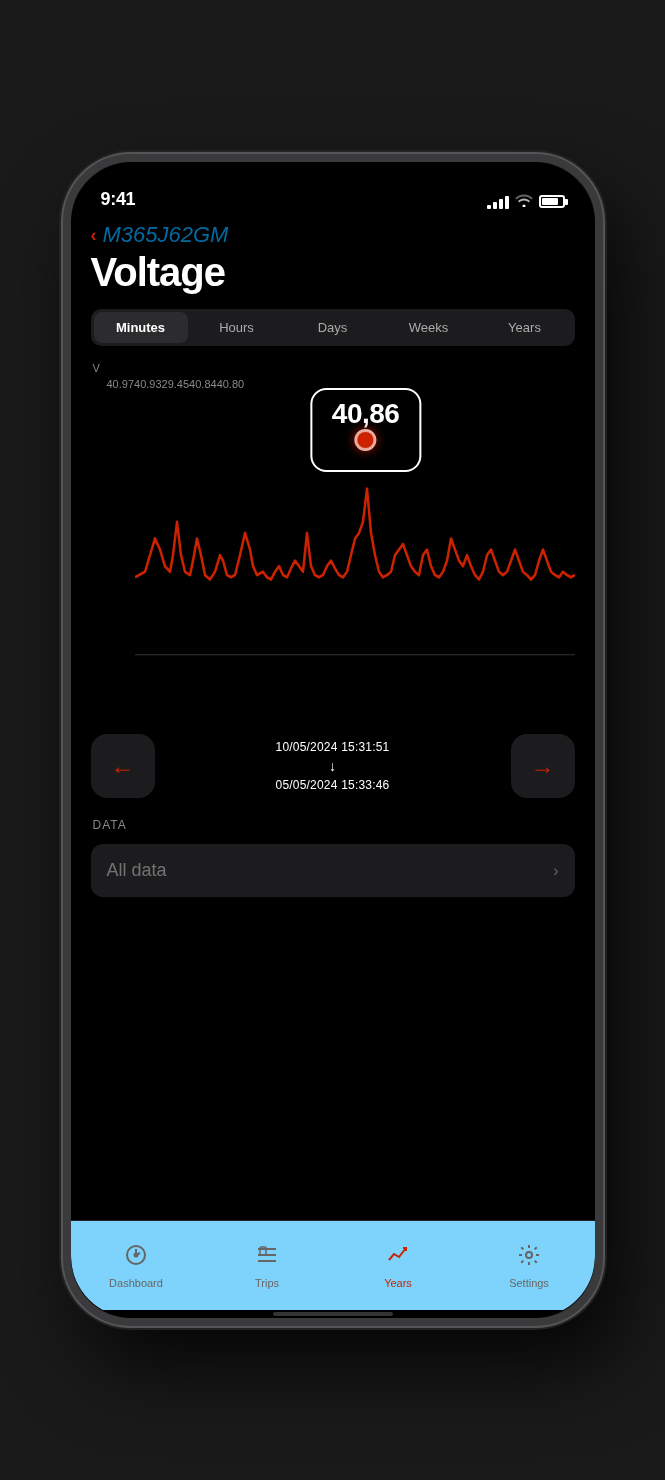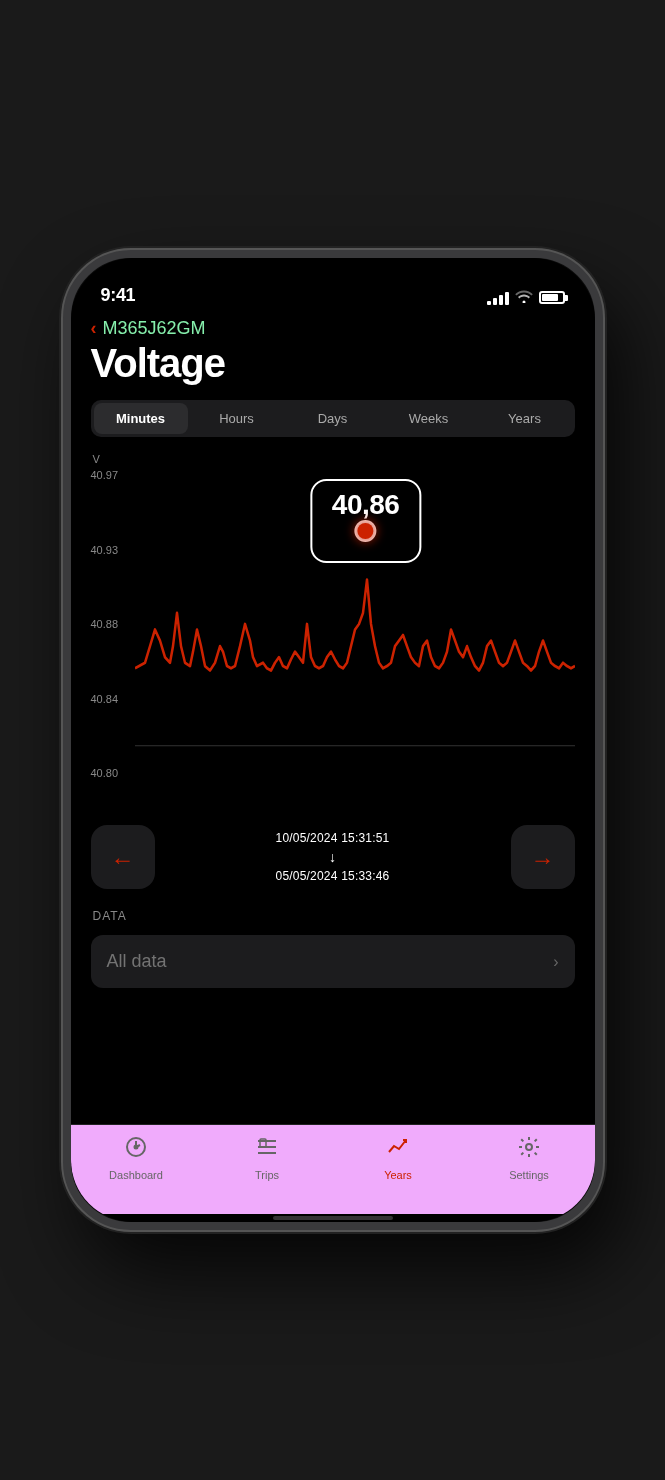--- a/index.html
+++ b/index.html
@@ -17,21 +17,21 @@
       width: 665px;
       height: 1480px;
       position: relative;
       display: flex;
       justify-content: center;
       align-items: center;
     }
 
     .phone-frame {
       width: 540px;
-      height: 980px;
+      height: 1172px;
       background: #111;
       border-radius: 68px;
       border: 8px solid #3a3a3c;
       position: relative;
       overflow: hidden;
       box-shadow:
         0 0 0 2px #555,
         0 0 0 4px #222,
         inset 0 0 20px rgba(0,0,0,0.5),
         20px 40px 80px rgba(0,0,0,0.8);
@@ -172,23 +172,24 @@
       padding: 6px 0 2px;
     }
 
     .back-chevron {
       color: #cc2200;
       font-size: 18px;
       font-weight: 600;
     }
 
     .back-label {
-      color: #86efac;
-      font-size: 18px;
+      color: #0369a1;
+      font-size: 22px;
       font-weight: 500;
+      font-style: italic;
     }
 
     .page-title {
       color: #fff;
       font-size: 40px;
       font-weight: 700;
       letter-spacing: -1px;
       margin-bottom: 14px;
     }
 
@@ -223,25 +224,25 @@
     .chart-container {
       flex: 1;
       position: relative;
       margin-bottom: 8px;
       min-height: 320px;
       max-height: 360px;
     }
 
     .chart-y-labels {
       position: absolute;
-      left: 0;
+      left: 16px;
       top: 20px;
       bottom: 30px;
       display: flex;
-      flex-direction: column;
+      flex-direction: row;
       justify-content: space-between;
       z-index: 2;
     }
 
     .chart-y-label {
       color: #888;
       font-size: 11px;
     }
 
     .chart-unit {
@@ -375,25 +376,25 @@
     }
 
     .data-row-chevron {
       color: #666;
       font-size: 16px;
     }
 
     
     .tab-bar {
       height: 90px;
-      background: #f0abfc;
+      background: #7dd3fc;
       border-top: 1px solid #222;
       display: flex;
       align-items: flex-start;
-      padding-top: 10px;
+      padding-top: 22px;
       flex-shrink: 0;
     }
 
     .tab-item {
       flex: 1;
       display: flex;
       flex-direction: column;
       align-items: center;
       gap: 4px;
       cursor: pointer;
@@ -478,21 +479,21 @@
           <div class="time-tab">Days</div>
           <div class="time-tab">Weeks</div>
           <div class="time-tab">Years</div>
         </div>
 
         <div class="chart-container">
           <span class="chart-unit">V</span>
           <div class="chart-y-labels">
             <span class="chart-y-label">40.97</span>
             <span class="chart-y-label">40.93</span>
-            <span class="chart-y-label">40.88</span>
+            <span class="chart-y-label">29.45</span>
             <span class="chart-y-label">40.84</span>
             <span class="chart-y-label">40.80</span>
           </div>
 
           <div class="chart-svg-area">
             <svg width="100%" height="100%" viewBox="0 0 440 280" preserveAspectRatio="none">
 
               <line x1="0" y1="250" x2="440" y2="250" stroke="#333" stroke-width="1"></line>
 
               <path d="

